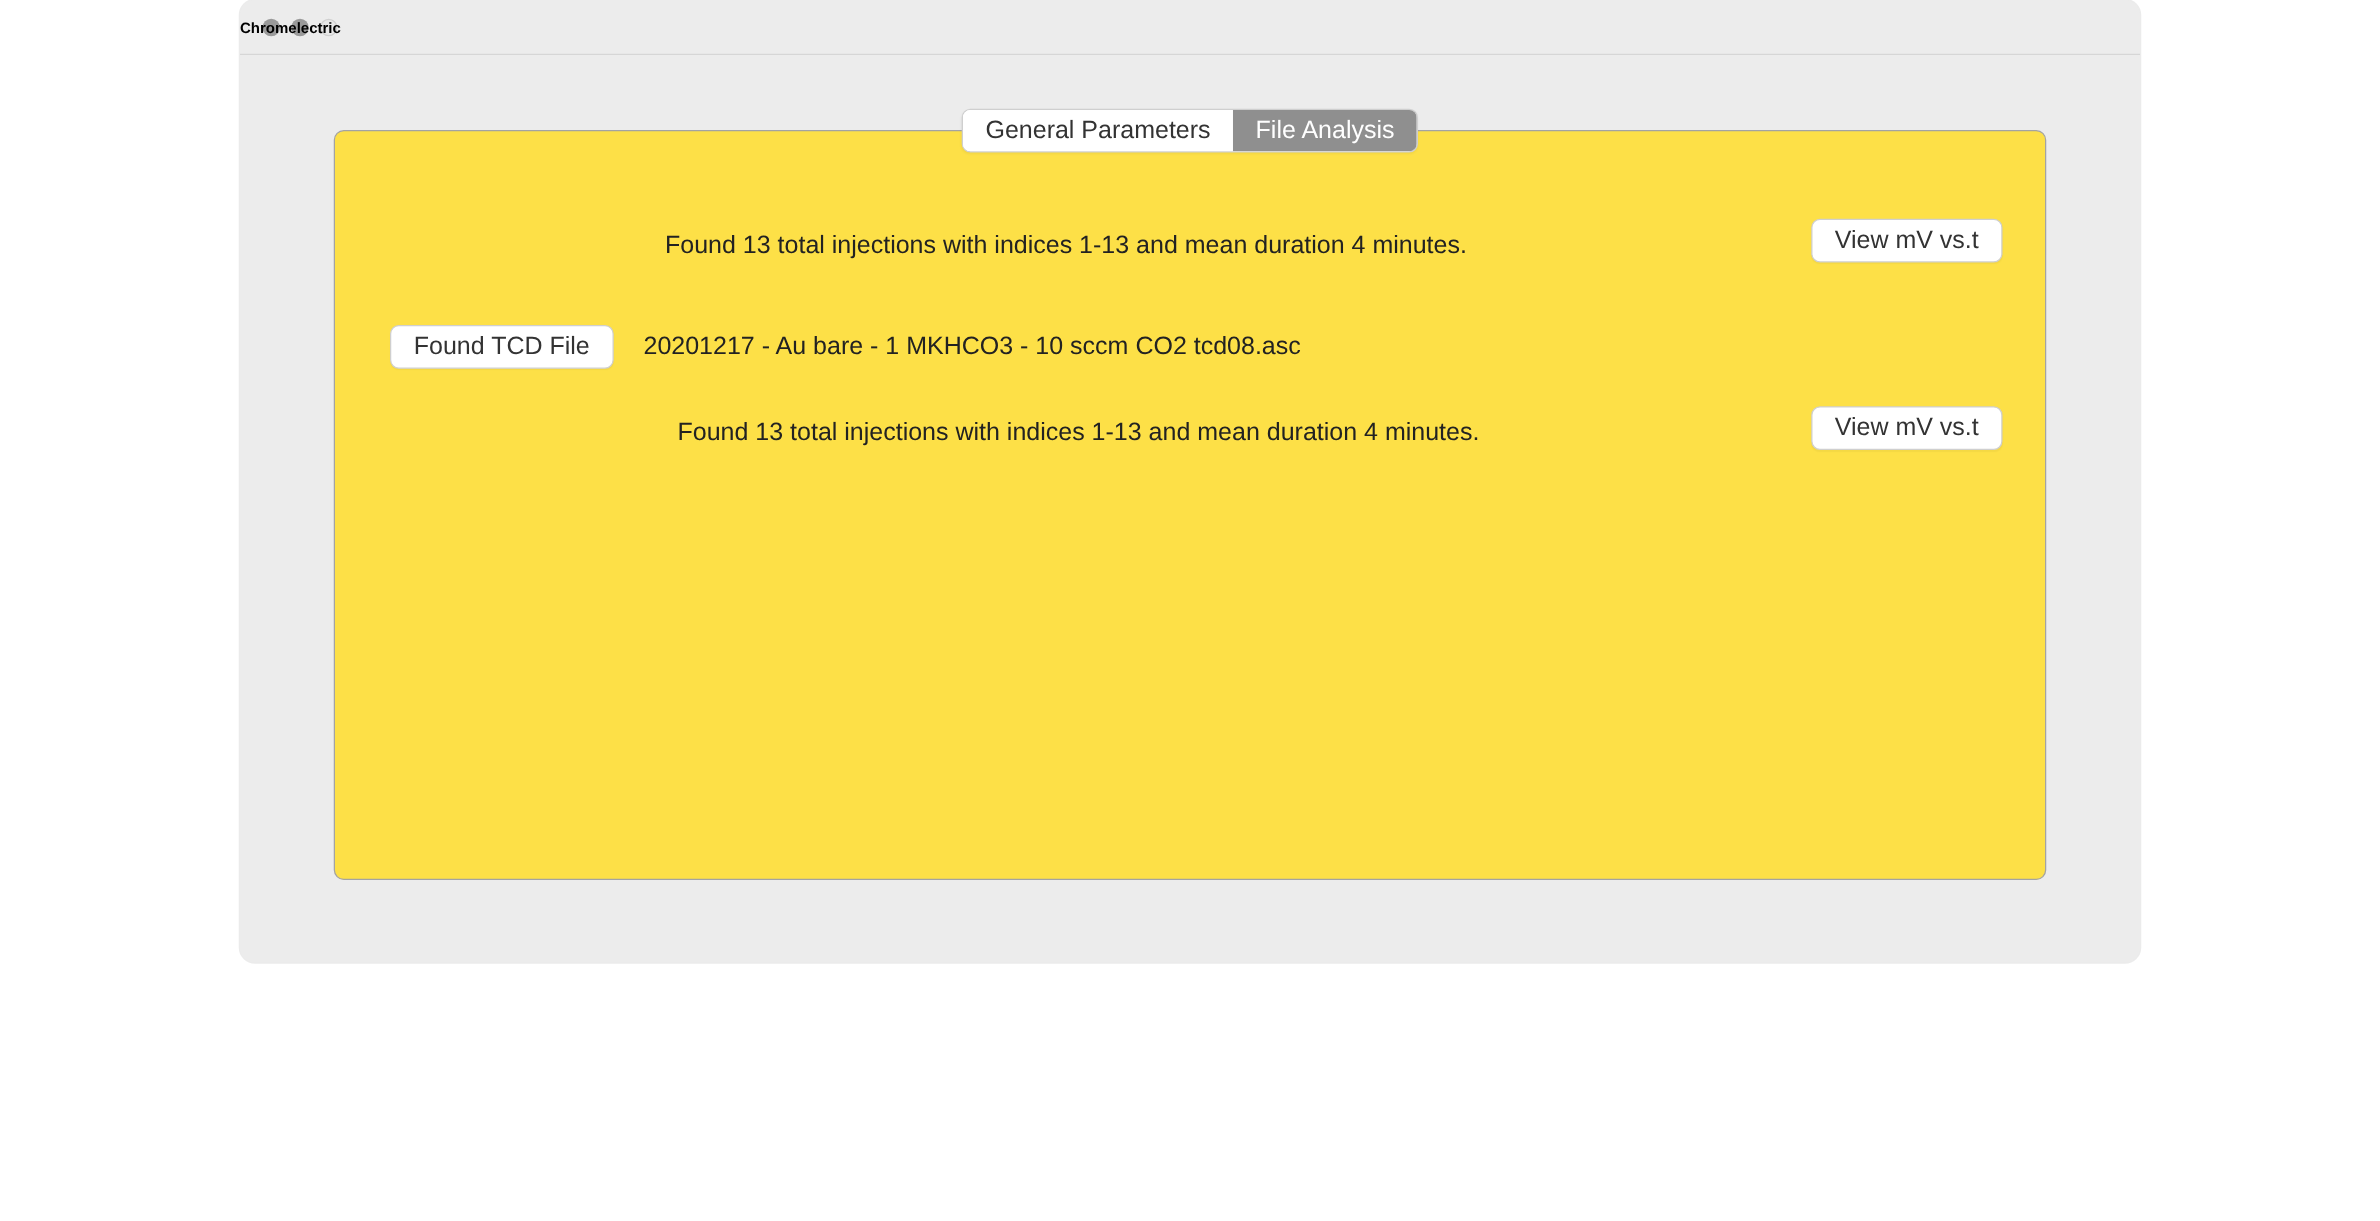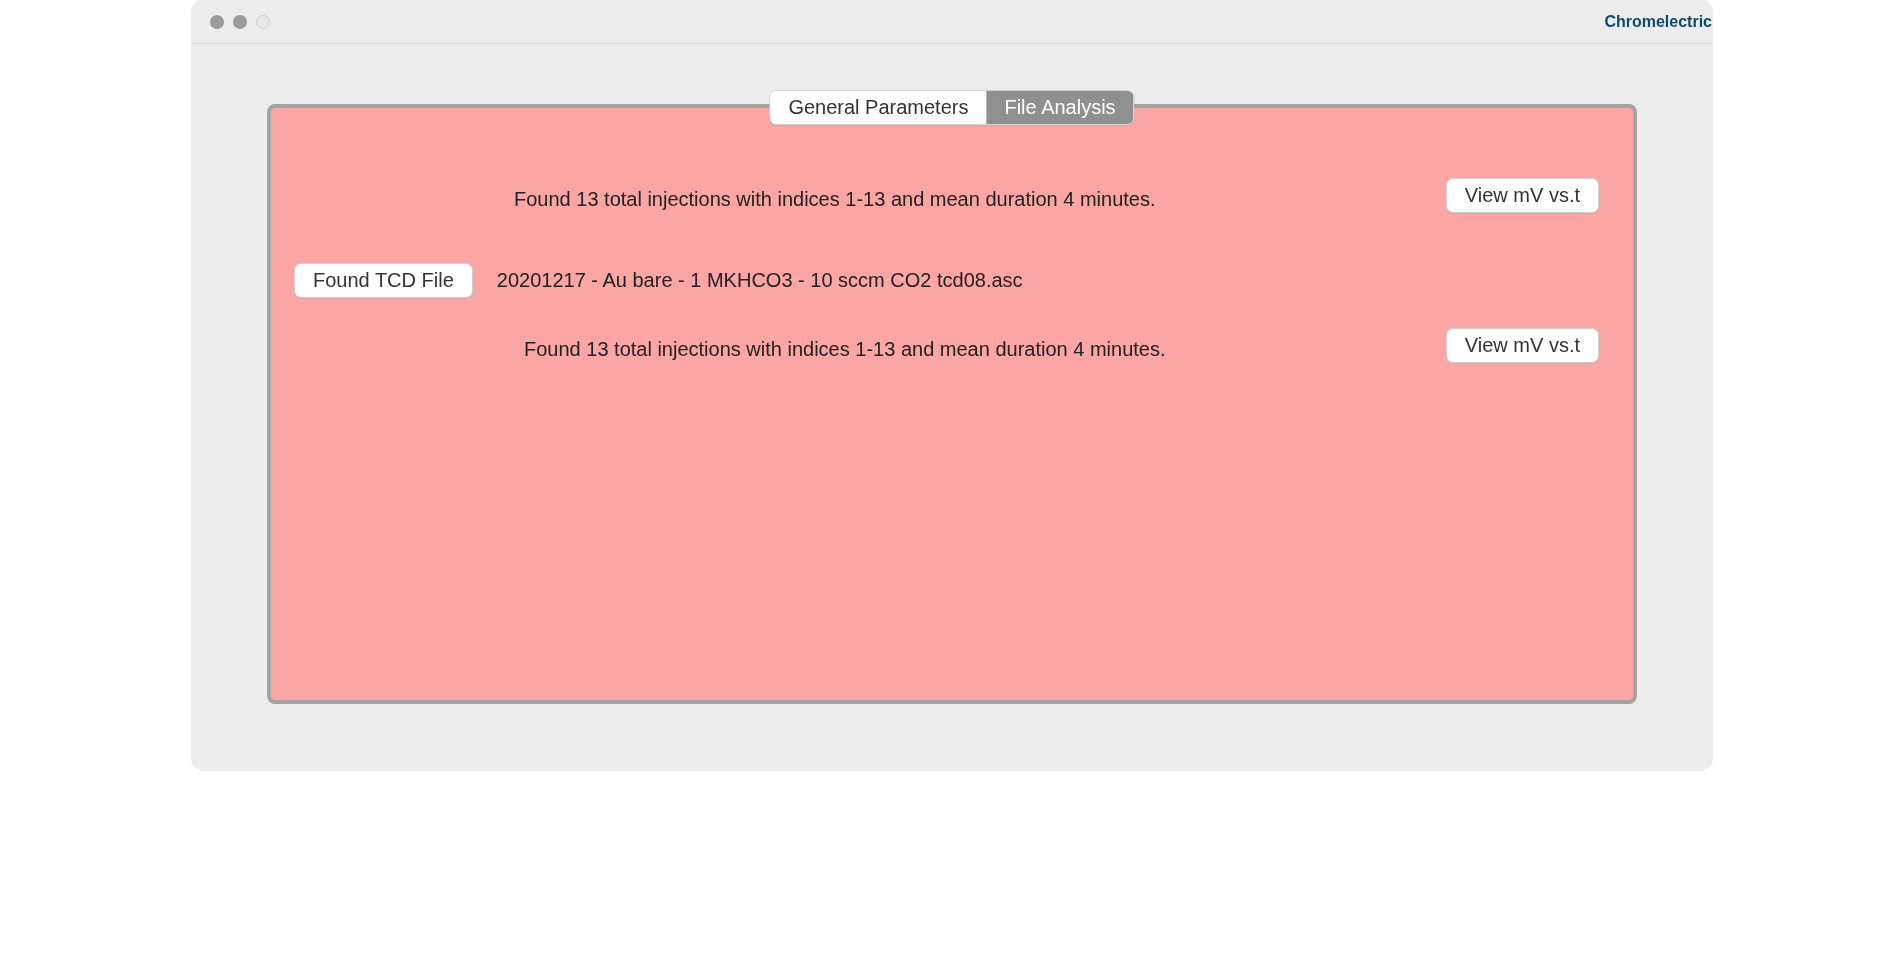--- a/index.html
+++ b/index.html
@@ -43,35 +43,35 @@
       height: 14px;
       border-radius: 50%;
     }
     .tl-close { background: #9a9a9a; }
     .tl-min { background: #9a9a9a; }
     .tl-max { background: #e8e8e8; border: 1px solid #d0d0d0; }
     .window-title {
       position: absolute;
       left: 0;
       right: 0;
-      text-align: right;
+      text-align: left;
       font-weight: 700;
-      font-size: 16px;
-      color: #0c4a6e;
+      font-size: 12px;
+      color: #000000;
       pointer-events: none;
     }
     .content-wrap {
       padding: 60px 75px 40px 75px;
     }
     .panel {
-      background: #fca5a5;
-      border: 4px solid #a3a3a3;
+      background: #fde047;
+      border: 1px solid #a3a3a3;
       border-radius: 8px;
       position: relative;
-      padding: 70px 34px 40px 23px;
+      padding: 70px 34px 40px 44px;
       min-height: 600px;
     }
     .tabs {
       position: absolute;
       top: -18px;
       left: 50%;
       transform: translateX(-50%);
       display: flex;
       background: #fff;
       border-radius: 7px;

